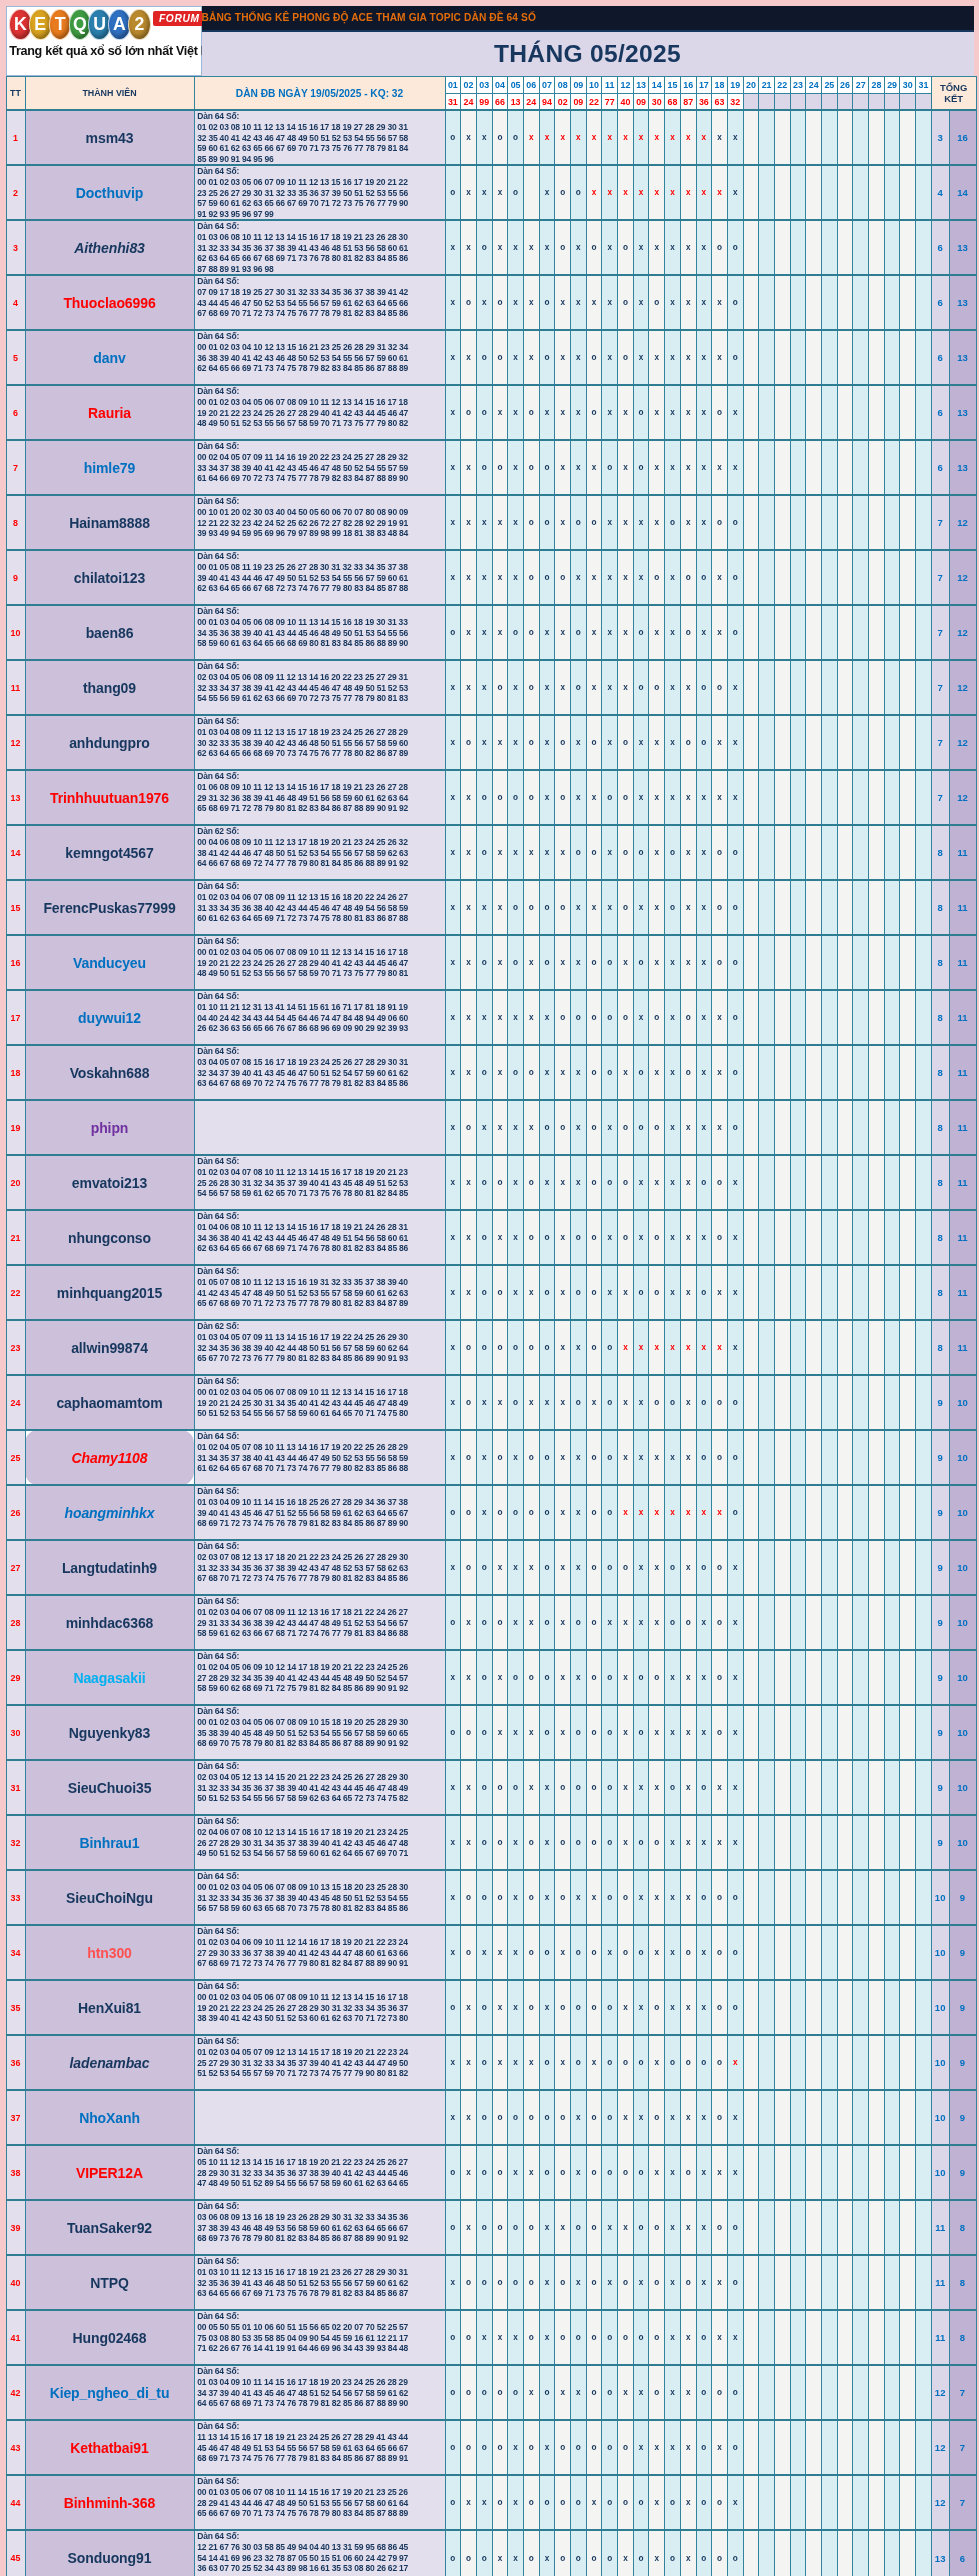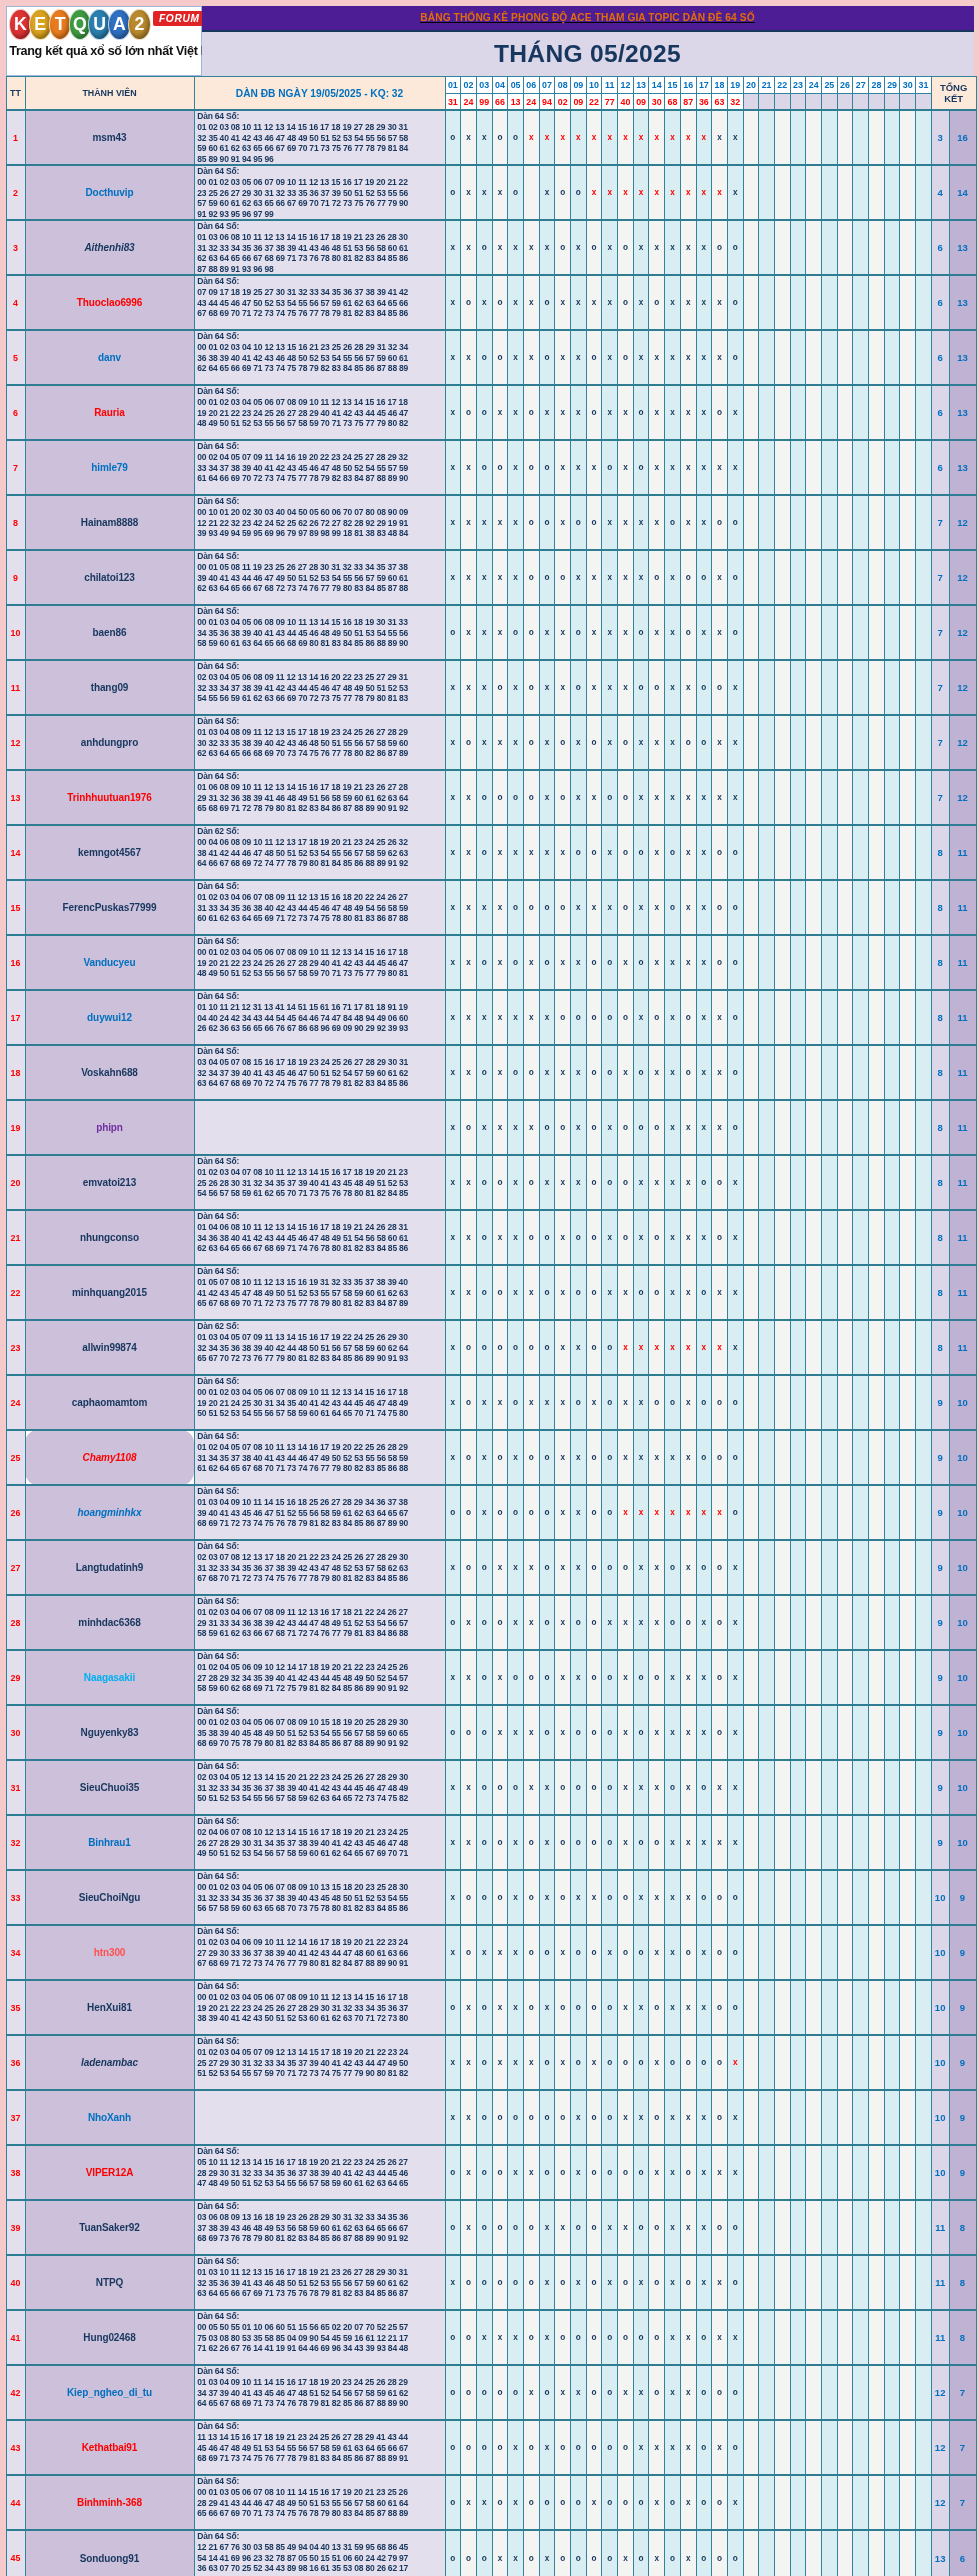--- a/index.html
+++ b/index.html
@@ -6,38 +6,38 @@
   .page{width:979px;box-sizing:border-box;padding:5.5px;background:#f6caca;}
   
   .top{display:flex;width:968px;}
   .logo-box{width:196px;box-sizing:border-box;background:#ffffff;border:0.7px solid #9db7d8;padding:2.7px 1.4px 1.4px 2.7px;}
   .logo-row{display:flex;align-items:flex-start;}
   .letters{display:flex;align-items:center;}
   .letter{display:inline-flex;align-items:center;justify-content:center;width:20.5px;height:29px;border-radius:50%;color:#fff;font-weight:bold;font-size:17.7px;margin-right:-2.7px;border:1.4px solid rgba(255,255,255,.7);box-shadow:inset -2px -2.7px 4.1px rgba(0,0,0,.35);}
   .forum-badge{background:#e02424;color:#fff;font-style:italic;font-weight:bold;font-size:10.2px;padding:2px 5.5px;border-radius:2px;margin-left:5.5px;margin-top:1.4px;letter-spacing:0.7px;}
   .tagline{font-size:12.6px;font-weight:bold;color:#111;margin-top:3.4px;letter-spacing:-0.3px;white-space:nowrap;}
   .top-right{flex:1;display:flex;flex-direction:column;}
-  .banner{height:24.6px;background:#4c1d95;border-bottom:2px solid #17375e;display:flex;align-items:center;justify-content:center;text-decoration:underline;}
+  .banner{height:24.6px;background:#0f172a;border-bottom:2px solid #17375e;display:flex;align-items:center;}
   .banner-text{color:#e36c0a;font-weight:bold;font-size:10.2px;letter-spacing:0.1px;}
   .month-band{height:44px;background:#dcd6e9;display:flex;align-items:center;justify-content:center;}
   .month-text{color:#17375e;font-weight:bold;font-size:24.6px;letter-spacing:0.3px;}
   
   table{border-collapse:collapse;table-layout:fixed;width:968px;background:#fff;}
   table,td,th{border:0.7px solid #31849b;}
   th,td{padding:0;overflow:hidden;}
   thead th{background:#fde9d9;color:#17375e;font-size:8.9px;font-weight:bold;}
   th.dan-h{color:#0070c0;font-size:10.2px;}
   th.total-h{color:#17375e;font-size:9.5px;}
   th.day-h{background:#ffffff;color:#0070c0;font-size:8.9px;height:15.7px;margin-top:46px;}
   td.res{background:#ffffff;color:#ff0000;font-weight:bold;font-size:8.9px;text-align:center;height:15.7px;}
   td.res.empty{background:#dcd6e9;}
   tr.body-row{height:55px;}
   tr.body-row td{border-top:2px solid #2e7d92;}
   td.tt{background:#e4dfec;color:#ff0000;font-weight:bold;font-size:8.9px;text-align:center;}
-  td.name{background:#ccc0da;text-align:center;font-weight:bold;font-size:10px;letter-spacing:-0.1px;}
+  td.name{background:#ccc0da;text-align:center;font-weight:bold;font-size:14px;letter-spacing:-0.1px;}
   td.dan{background:#e4dfec;vertical-align:top;}
   .dan-label,.dan-line{color:#17375e;font-weight:bold;font-size:8.5px;line-height:10.6px;padding-left:2.7px;white-space:nowrap;letter-spacing:-0.2px;}
   td.day{text-align:center;font-weight:bold;font-size:8.2px;}
   td.day.c0{background:#d8eef3;}
   td.day.c1{background:#f4f4f2;}
   .mko,.mkx{color:#17375e;}
   .mkr{color:#ff0000;}
   td.to{background:#dcd6e9;color:#0070c0;font-weight:bold;font-size:9.5px;text-align:center;}
   td.tx{background:#c0b2d2;color:#0070c0;font-weight:bold;font-size:9.5px;text-align:center;}
   .grp-l{border-left:1.4px solid #2e7d92;}
@@ -1768,21 +1768,21 @@
           <td class="to grp-l">10</td>
           <td class="tx">9</td>
         </tr>
         <tr class="body-row">
           <td class="tt">38</td>
           <td class="name" style="color: rgb(255, 0, 0);">VIPER12A</td>
           <td class="dan">
             <div class="dan-label">Dàn 64 Số:</div>
             <div class="dan-line">05 10 11 12 13 14 15 16 17 18 19 20 21 22 23 24 25 26 27</div>
             <div class="dan-line">28 29 30 31 32 33 34 35 36 37 38 39 40 41 42 43 44 45 46</div>
-            <div class="dan-line">47 48 49 50 51 52 53 54 55 56 57 58 59 60 61 62 63 64 65</div>
+            <div class="dan-line">47 48 49 50 51 52 89 54 55 56 57 58 59 60 61 62 63 64 65</div>
           </td>
           <td class="day c0 grp-l"><span class="mko">o</span></td>
           <td class="day c1"><span class="mkx">x</span></td>
           <td class="day c0"><span class="mko">o</span></td>
           <td class="day c1"><span class="mko">o</span></td>
           <td class="day c0"><span class="mkx">x</span></td>
           <td class="day c1"><span class="mkx">x</span></td>
           <td class="day c0"><span class="mko">o</span></td>
           <td class="day c1"><span class="mko">o</span></td>
           <td class="day c0"><span class="mkx">x</span></td>

